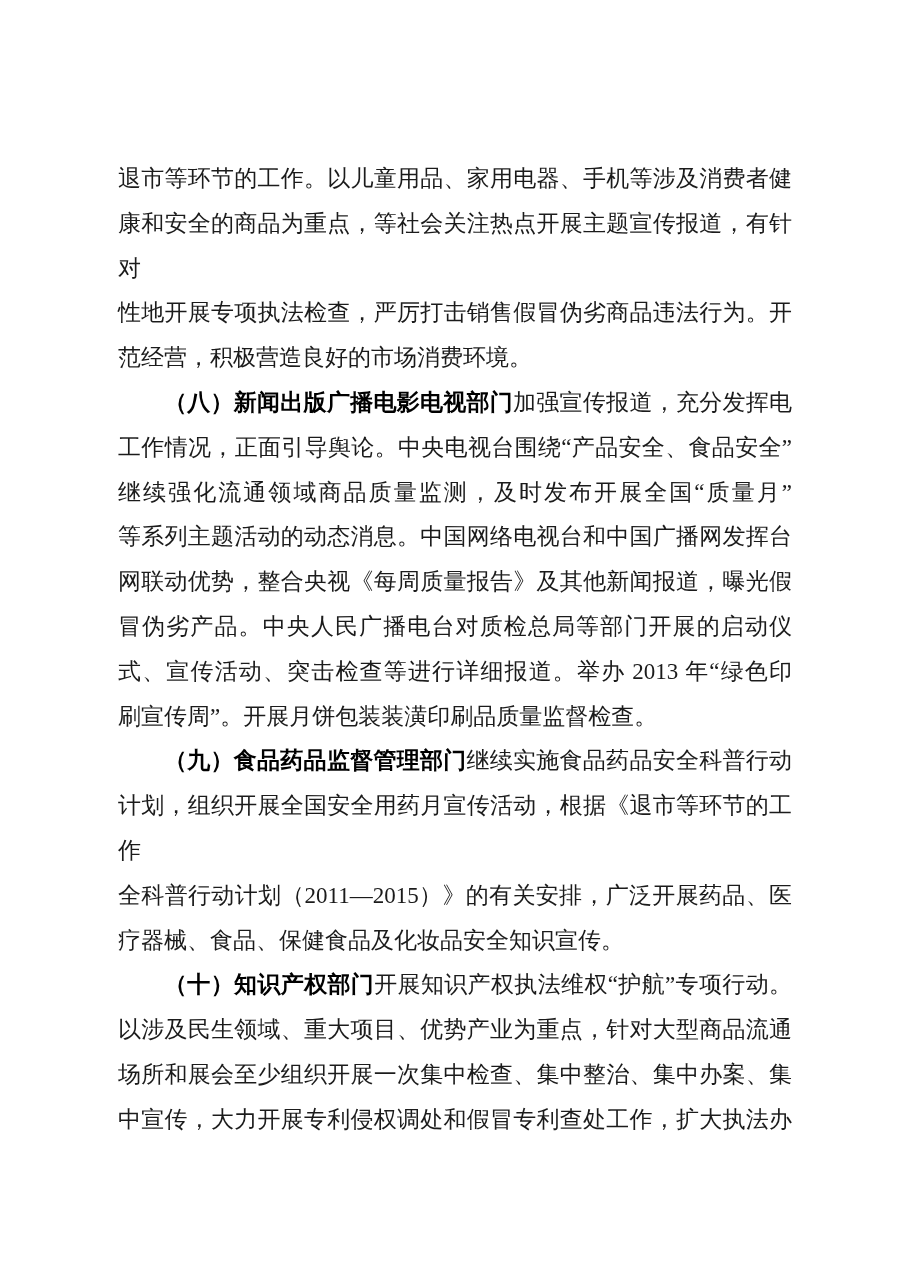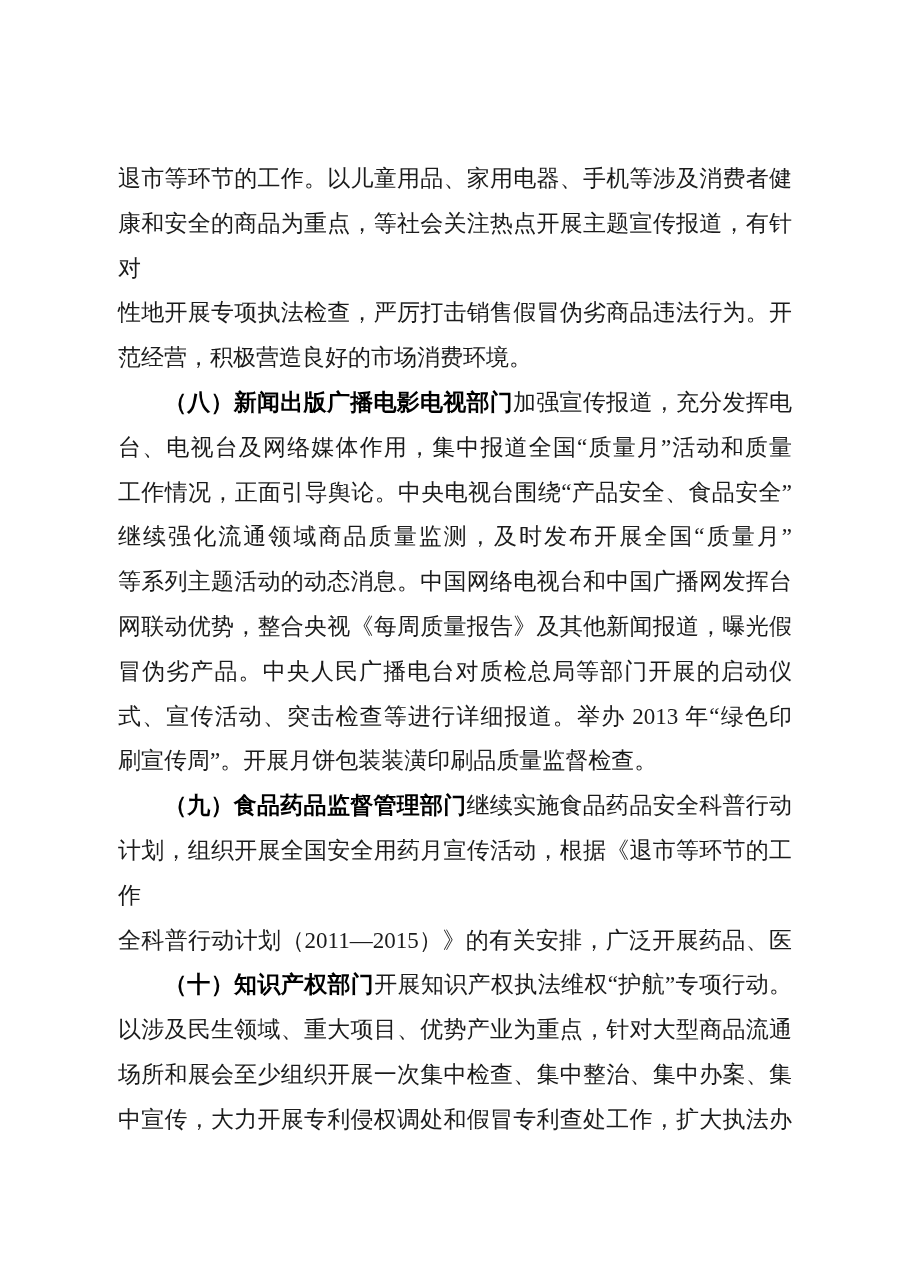--- a/index.html
+++ b/index.html
@@ -46,29 +46,29 @@
 </head>
 <body>
 
 <div class="page">
   <div class="text-block">
       <div class="line full"><span>退市等环节的工作。以儿童用品、家用电器、手机等涉及消费者健</span></div>
       <div class="line full"><span>康和安全的商品为重点，等社会关注热点开展主题宣传报道，有针对</span></div>
       <div class="line full"><span>性地开展专项执法检查，严厉打击销售假冒伪劣商品违法行为。开</span></div>
       <div class="line last"><span>范经营，积极营造良好的市场消费环境。</span></div>
       <div class="line full indent"><span class="bold">（八）新闻出版广播电影电视部门</span><span>加强宣传报道，充分发挥电</span></div>
-      <div class="line full"><span>台、电视台及网络媒体作用，集中报道全国“质量月”活动和质量</span></div>
       <div class="line full"><span>工作情况，正面引导舆论。中央电视台围绕“产品安全、食品安全”</span></div>
       <div class="line full"><span>继续强化流通领域商品质量监测，及时发布开展全国“质量月”</span></div>
       <div class="line full"><span>等系列主题活动的动态消息。中国网络电视台和中国广播网发挥台</span></div>
       <div class="line full"><span>网联动优势，整合央视《每周质量报告》及其他新闻报道，曝光假</span></div>
       <div class="line full"><span>冒伪劣产品。中央人民广播电台对质检总局等部门开展的启动仪</span></div>
       <div class="line full"><span>式、宣传活动、突击检查等进行详细报道。举办 2013 年“绿色印</span></div>
       <div class="line last"><span>刷宣传周”。开展月饼包装装潢印刷品质量监督检查。</span></div>
       <div class="line full indent"><span class="bold">（九）食品药品监督管理部门</span><span>继续实施食品药品安全科普行动</span></div>
       <div class="line full"><span>计划，组织开展全国安全用药月宣传活动，根据《退市等环节的工作</span></div>
       <div class="line full"><span>全科普行动计划（2011—2015）》的有关安排，广泛开展药品、医</span></div>
+      <div class="line last"><span>疗器械、食品、保健食品及化妆品安全知识宣传。</span></div>
       <div class="line full indent"><span class="bold">（十）知识产权部门</span><span>开展知识产权执法维权“护航”专项行动。</span></div>
       <div class="line full"><span>以涉及民生领域、重大项目、优势产业为重点，针对大型商品流通</span></div>
       <div class="line full"><span>场所和展会至少组织开展一次集中检查、集中整治、集中办案、集</span></div>
       <div class="line full"><span>中宣传，大力开展专利侵权调处和假冒专利查处工作，扩大执法办</span></div>
     </div>
 </div>
 
 </body></html>

